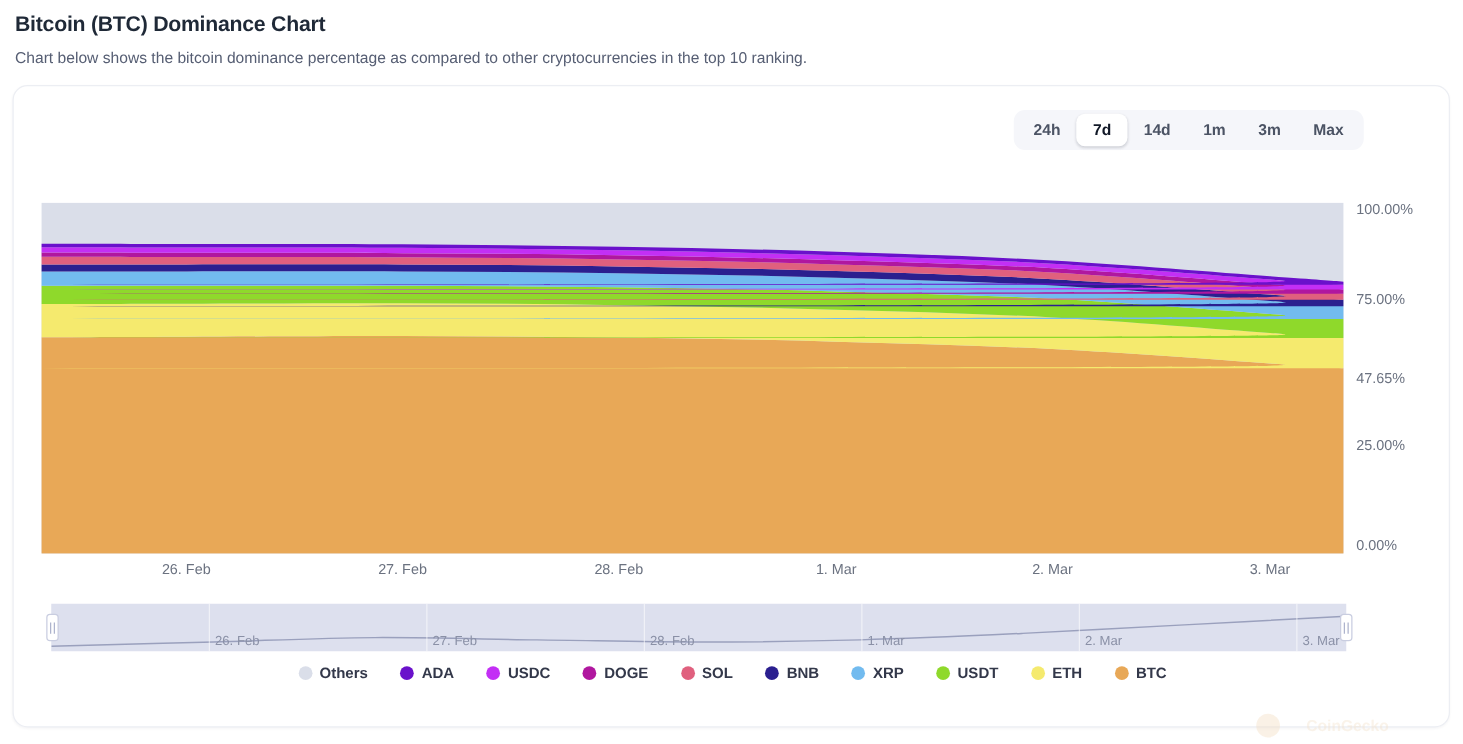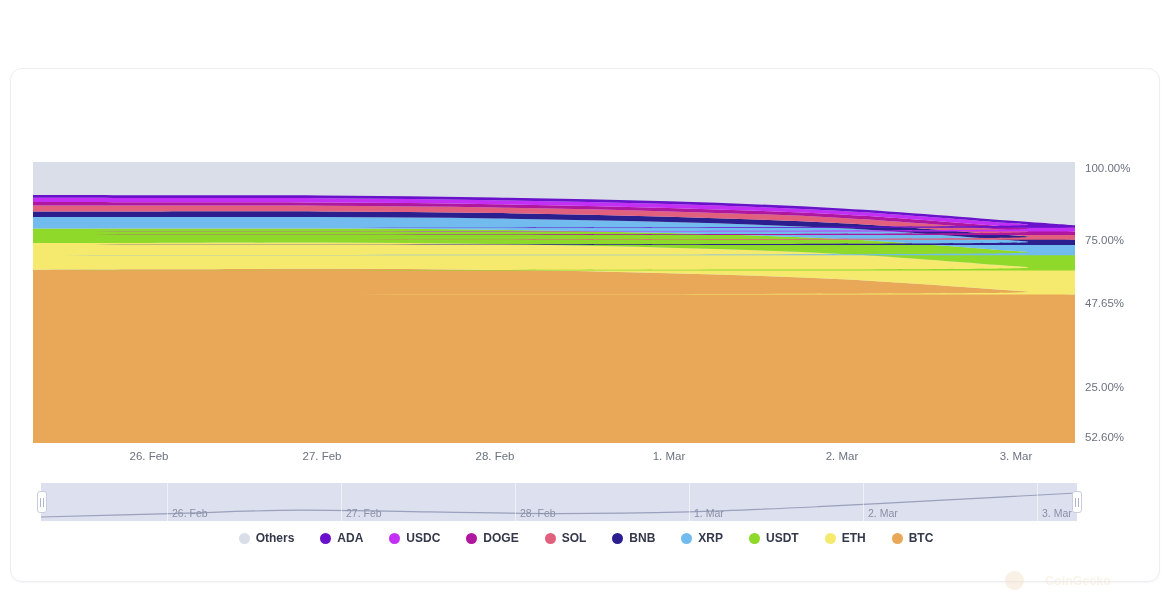--- a/index.html
+++ b/index.html
@@ -157,23 +157,35 @@
   .legend-label {
     font-size: 12px; font-weight: bold; color: #33384a;
     line-height: 14px; white-space: nowrap;
   }
 </style>
 </head>
 <body>
 
 <div class="page">
 
+  <div class="header">
+    <h1 class="page-title">Bitcoin (BTC) Dominance Chart</h1>
+    <p class="page-subtitle">Chart below shows the bitcoin dominance percentage as compared to other cryptocurrencies in the top 10 ranking.</p>
+  </div>
 
   <div class="card">
 
+    <div class="range-bar" id="range-bar">
+        <button class="range-btn">24h</button>
+        <button class="range-btn active">7d</button>
+        <button class="range-btn">14d</button>
+        <button class="range-btn">1m</button>
+        <button class="range-btn">3m</button>
+        <button class="range-btn">Max</button>
+      </div>
 
     <div class="plot-wrap">
       <div class="plot-area">
         <svg id="area-svg" width="1042" height="281" viewBox="0 0 1042 281" preserveAspectRatio="none">
             <rect x="0" y="0" width="1042" height="281" fill="#dadee9"></rect>
             <path d="M0,107.718832369942220.0,107.7C19.3,107.7 67.8,107.5 116.0,107.3C164.2,107.2 231.3,106.7 289.0,106.8C346.7,106.9 404.2,107.2 462.0,107.9C519.8,108.7 578.2,109.7 636.0,111.3C693.8,112.8 751.2,114.3 809.0,117.2C866.8,120.1 944.2,126.1 983.0,128.7C1021.8,131.3 1032.2,132.0 1042.0,132.6 L1042.0,281.01042.0,281.0C1032.2,281.0 1021.8,281.0 983.0,281.0C944.2,281.0 866.8,281.0 809.0,281.0C751.2,281.0 693.8,281.0 636.0,281.0C578.2,281.0 519.8,281.0 462.0,281.0C404.2,281.0 346.7,281.0 289.0,281.0C231.3,281.0 164.2,281.0 116.0,281.0C67.8,281.0 19.3,281.0 0.0,281.0 Z" fill="#e8a857"></path>
             <path d="M0,81.116416184971060.0,81.1C19.3,81.1 67.8,81.0 116.0,80.9C164.2,80.8 231.3,80.5 289.0,80.6C346.7,80.8 404.2,81.2 462.0,82.1C519.8,82.9 578.2,84.1 636.0,85.7C693.8,87.3 751.2,88.8 809.0,91.9C866.8,95.0 944.2,101.5 983.0,104.3C1021.8,107.0 1032.2,107.7 1042.0,108.4 L1042.0,132.61042.0,132.6C1032.2,132.0 1021.8,131.3 983.0,128.7C944.2,126.1 866.8,120.1 809.0,117.2C751.2,114.3 693.8,112.8 636.0,111.3C578.2,109.7 519.8,108.7 462.0,107.9C404.2,107.2 346.7,106.9 289.0,106.8C231.3,106.7 164.2,107.2 116.0,107.3C67.8,107.5 19.3,107.7 0.0,107.7 Z" fill="#f5ea6e"></path>
             <path d="M0,66.597000000000010.0,66.6C19.3,66.6 67.8,66.6 116.0,66.6C164.2,66.6 231.3,66.4 289.0,66.6C346.7,66.8 404.2,67.0 462.0,67.7C519.8,68.5 578.2,69.5 636.0,71.1C693.8,72.6 751.2,74.0 809.0,77.0C866.8,80.0 944.2,86.4 983.0,89.1C1021.8,91.8 1032.2,92.5 1042.0,93.2 L1042.0,108.41042.0,108.4C1032.2,107.7 1021.8,107.0 983.0,104.3C944.2,101.5 866.8,95.0 809.0,91.9C751.2,88.8 693.8,87.3 636.0,85.7C578.2,84.1 519.8,82.9 462.0,82.1C404.2,81.2 346.7,80.8 289.0,80.6C231.3,80.5 164.2,80.8 116.0,80.9C67.8,81.0 19.3,81.1 0.0,81.1 Z" fill="#8fd92b"></path>
             <path d="M0,55.076000000000020.0,55.1C19.3,55.1 67.8,55.1 116.0,55.1C164.2,55.1 231.3,54.8 289.0,55.1C346.7,55.3 404.2,55.6 462.0,56.5C519.8,57.3 578.2,58.5 636.0,60.1C693.8,61.8 751.2,63.2 809.0,66.3C866.8,69.4 944.2,75.9 983.0,78.7C1021.8,81.4 1032.2,82.2 1042.0,82.9 L1042.0,93.21042.0,93.2C1032.2,92.5 1021.8,91.8 983.0,89.1C944.2,86.4 866.8,80.0 809.0,77.0C751.2,74.0 693.8,72.6 636.0,71.1C578.2,69.5 519.8,68.5 462.0,67.7C404.2,67.0 346.7,66.8 289.0,66.6C231.3,66.4 164.2,66.6 116.0,66.6C67.8,66.6 19.3,66.6 0.0,66.6 Z" fill="#72bbef"></path>
             <path d="M0,49.456000000000020.0,49.5C19.3,49.5 67.8,49.5 116.0,49.5C164.2,49.5 231.3,49.2 289.0,49.5C346.7,49.7 404.2,50.3 462.0,51.1C519.8,52.0 578.2,53.1 636.0,54.8C693.8,56.5 751.2,58.1 809.0,61.3C866.8,64.4 944.2,70.9 983.0,73.6C1021.8,76.4 1032.2,77.1 1042.0,77.8 L1042.0,82.91042.0,82.9C1032.2,82.2 1021.8,81.4 983.0,78.7C944.2,75.9 866.8,69.4 809.0,66.3C751.2,63.2 693.8,61.8 636.0,60.1C578.2,58.5 519.8,57.3 462.0,56.5C404.2,55.6 346.7,55.3 289.0,55.1C231.3,54.8 164.2,55.1 116.0,55.1C67.8,55.1 19.3,55.1 0.0,55.1 Z" fill="#2b1f8f"></path>
@@ -184,22 +196,22 @@
           </svg>
       </div>
 
 
       <div class="wm-cg">
         <span class="cg-dot"></span>
         <span class="cg-text">CoinGecko</span>
       </div>
 
       <div class="ylabels" id="ylabels">
-          <div class="ylabel" style="top: 269px;">52.60%</div>
-          <div class="ylabel" style="top: 219px;">25.00%</div>
+          <div class="ylabel" style="top: 269px;">0.00%</div>
+          <div class="ylabel" style="top: 189px;">25.00%</div>
           <div class="ylabel" style="top: 134.5px;">47.65%</div>
           <div class="ylabel" style="top: 72px;">75.00%</div>
           <div class="ylabel" style="top: 0px;">100.00%</div>
         </div>
 
       <div class="xlabels" id="xlabels">
           <div class="xlabel" style="left: 116px;">26. Feb</div>
           <div class="xlabel" style="left: 289px;">27. Feb</div>
           <div class="xlabel" style="left: 462px;">28. Feb</div>
           <div class="xlabel" style="left: 636px;">1. Mar</div>

